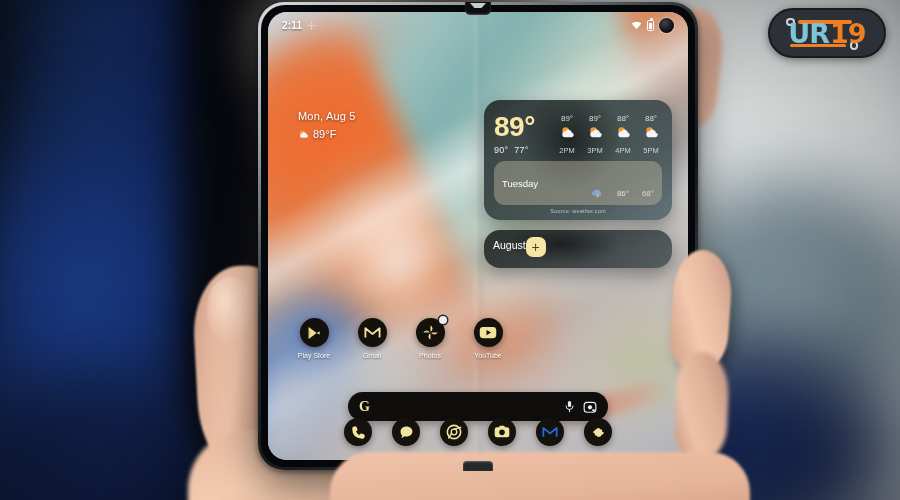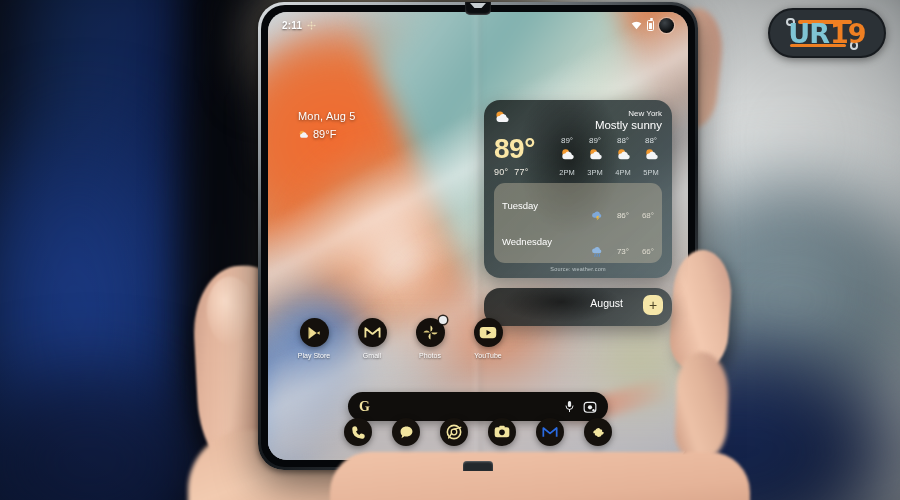--- a/index.html
+++ b/index.html
@@ -275,21 +275,21 @@
     margin-top:10px; position:relative;
     background:linear-gradient(135deg, rgba(24,28,28,.86) 0%, rgba(34,42,44,.82) 55%, rgba(54,66,70,.76) 100%);
     padding:9px 9px 11px; color:#fff;
     box-shadow:0 6px 18px rgba(0,0,0,.35);
   }
   #calendar-widget::before{
     content:""; position:absolute; left:10%; top:-16%; width:62%; height:105%;
     background:radial-gradient(ellipse at 50% 50%, rgba(0,0,0,.5) 0%, rgba(0,0,0,0) 72%);
     pointer-events:none;
   }
-  .c-top { display:flex; justify-content:flex-end; align-items:flex-start; position:relative;gap:20px; }
+  .c-top { display:flex; justify-content:flex-start; align-items:flex-start; position:relative; }
   .c-month { font-size:10.5px; }
   .c-add {
     width:20px; height:20px; border-radius:7px; background:#f5e6a8;
     color:#4a4426; display:flex; align-items:center; justify-content:center;
     font-size:14px; line-height:1; font-weight:300; margin-top:-2px;
   }
   .c-body { display:flex; align-items:center; gap:5px; margin-top:7px; position:relative; }
   .c-daychip {
     width:20px; height:20px; border-radius:50%; background:#f2e6ab; color:#514a29;
     display:flex; flex-direction:column; align-items:center; justify-content:center;
@@ -438,30 +438,20 @@
             <circle cx="9" cy="9" r="5.2" fill="#f5a33f"></circle>
             <path d="M8 19 a4.4 4.4 0 0 1 .4-8.7 a5.6 5.6 0 0 1 10.5 1.6 a3.6 3.6 0 0 1-.6 7.1 Z" fill="#f3f4f6"></path>
           </svg>
           <span class="glance-temp">89°F</span>
         </div>
       </div>
 
       <div id="widgets">
 
         <div class="widget" id="weather-widget">
-          <div class="w-top">
-            <svg width="16" height="16" viewBox="0 0 24 24">
-              <circle cx="9" cy="9" r="5.4" fill="#f2992f"></circle>
-              <path d="M8 19.5 a4.5 4.5 0 0 1 .4-9 a5.7 5.7 0 0 1 10.7 1.7 a3.7 3.7 0 0 1-.6 7.3 Z" fill="#f4f5f7"></path>
-            </svg>
-            <div>
-              <div class="w-city">New York</div>
-              <div class="w-cond">Mostly sunny</div>
-            </div>
-          </div>
 
           <div class="w-mid">
             <div>
               <div class="w-now">89°</div>
               <div class="w-hilo">
                 <span>90°</span>
                 &nbsp;<span>77°</span>
               </div>
             </div>
 
@@ -506,35 +496,20 @@
               <span class="w-day-name">Tuesday</span>
               <span class="w-day-right">
                 <svg width="13" height="13" viewBox="0 0 24 24">
                   <path d="M6 16 a4.2 4.2 0 0 1 .4-8.4 a5.4 5.4 0 0 1 10.2 1.6 a3.5 3.5 0 0 1-.6 6.8 Z" fill="#7fa8d8"></path>
                   <path d="M11 13 l4-0.5 -2.2 3.6 3.4-.6 -5.6 5.5 1.6-4.2 -3 .6 Z" fill="#f0b93c"></path>
                 </svg>
                 <span class="w-day-hi">86°</span>
                 <span class="w-day-lo">68°</span>
               </span>
             </div>
-            <div class="w-day-row">
-              <span class="w-day-name">Wednesday</span>
-              <span class="w-day-right">
-                <svg width="13" height="13" viewBox="0 0 24 24">
-                  <path d="M6 15 a4.2 4.2 0 0 1 .4-8.4 a5.4 5.4 0 0 1 10.2 1.6 a3.5 3.5 0 0 1-.6 6.8 Z" fill="#8fb6e0"></path>
-                  <g stroke="#5f91cc" stroke-width="2" stroke-linecap="round">
-                    <line x1="8" y1="17" x2="7" y2="21"></line>
-                    <line x1="12" y1="17" x2="11" y2="21"></line>
-                    <line x1="16" y1="17" x2="15" y2="21"></line>
-                  </g>
-                </svg>
-                <span class="w-day-hi">73°</span>
-                <span class="w-day-lo">66°</span>
-              </span>
-            </div>
           </div>
 
           <div class="w-source">Source: weather.com</div>
         </div>
 
         <div class="widget" id="calendar-widget">
           <div class="c-top">
             <span class="c-month">August</span>
             <span class="c-add">+</span>
           </div>

